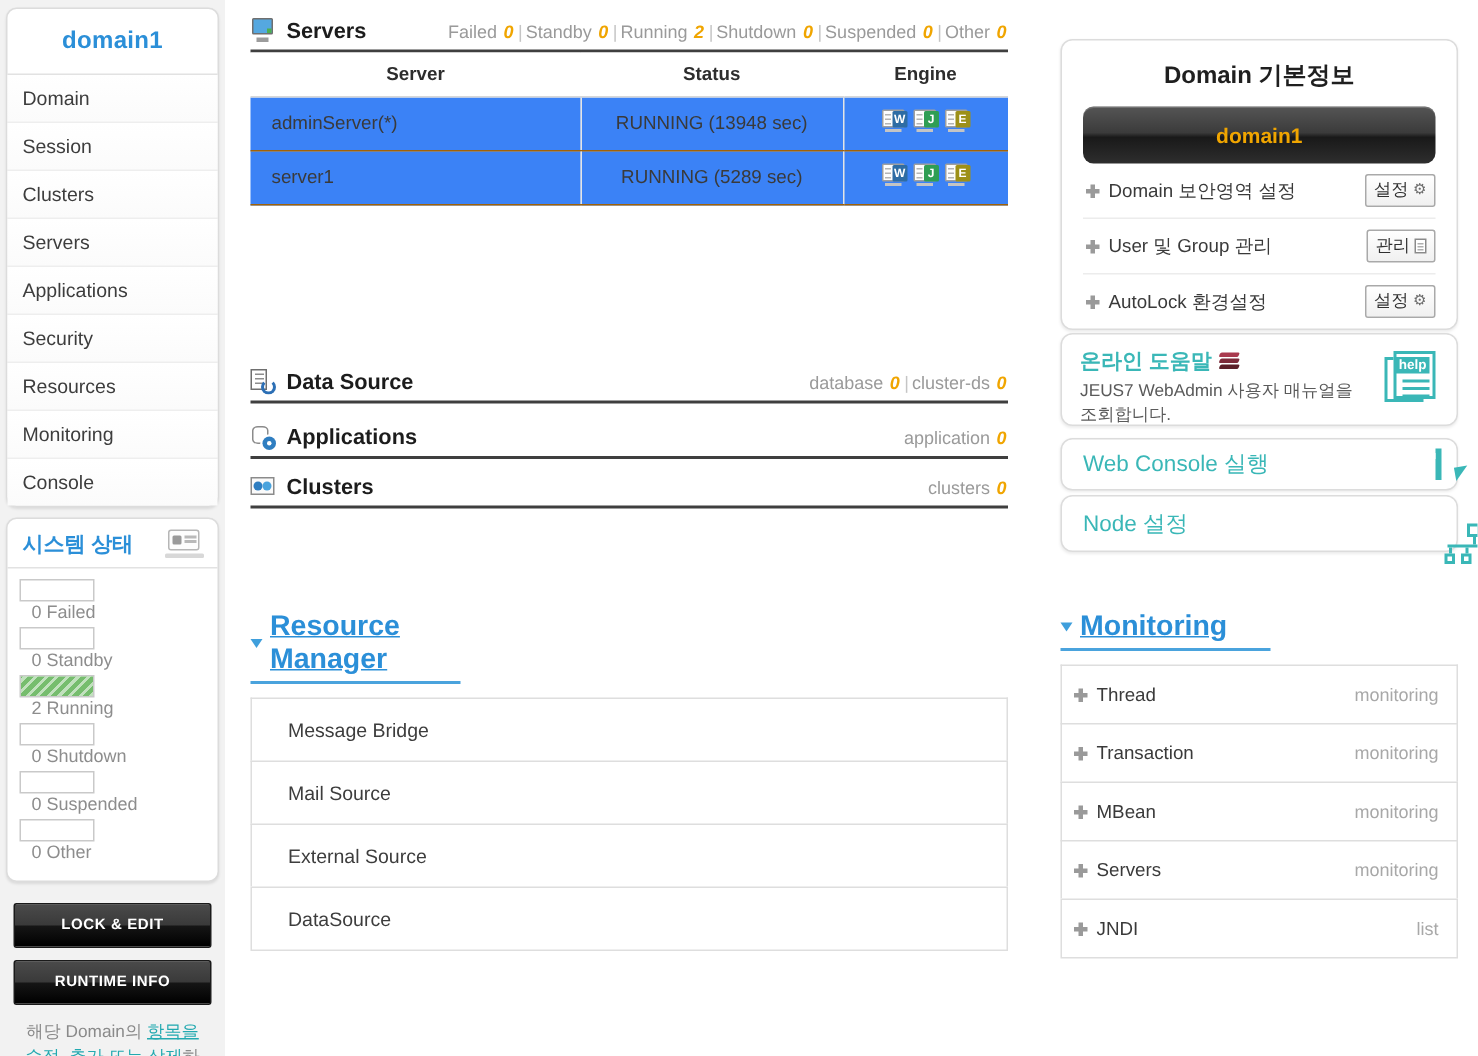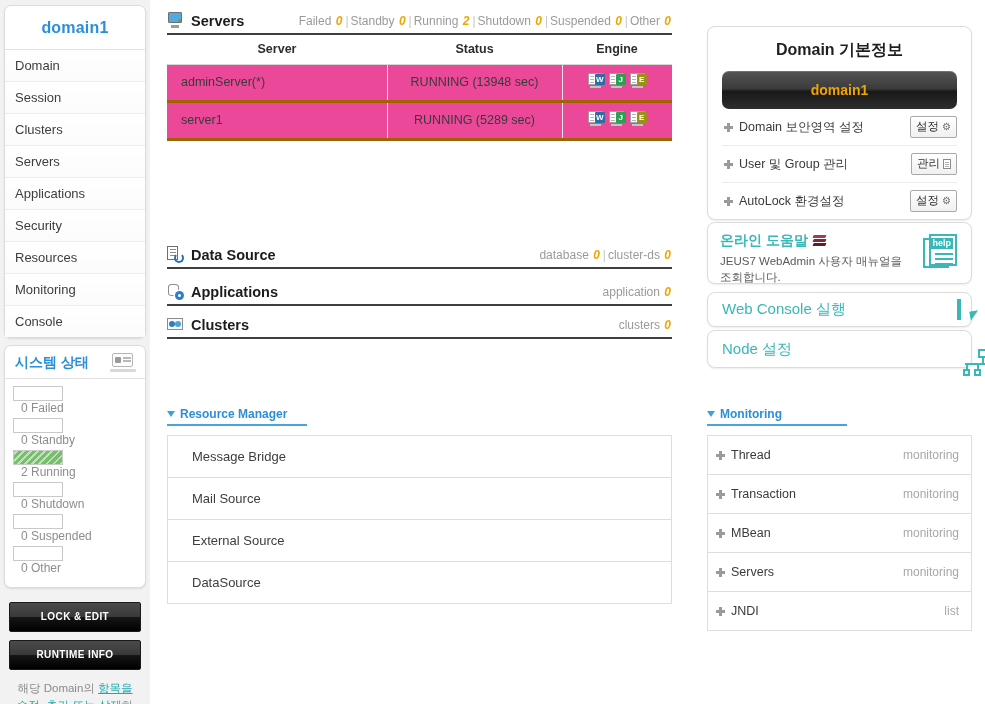--- a/index.html
+++ b/index.html
@@ -134,22 +134,22 @@
   .srv-table { width: 100%; border-collapse: collapse; margin-top: 0; }
   .srv-table th {
     font-size: 12.5px; font-weight: bold; color: #2d2d2d;
     padding: 7px 0 8px; text-align: center;
     border-bottom: 1px solid #d7d7d7;
     background: #ffffff;
   }
   .srv-table td {
     font-size: 12.5px; color: #3a3a3a;
     padding: 8px 0 9px;
-    border-bottom: 3px solid #a16207;
-    background: #ec4899;
+    border-bottom: 1px solid #a16207;
+    background: #3b82f6;
   }
   .srv-table td.c-name { padding-left: 14px; border-right: 1px solid #e4e4e4; }
   .srv-table td.c-status { text-align: center; border-right: 1px solid #e4e4e4; }
   .srv-table td.c-engine { text-align: center; }
   .col-name { width: 220px; }
   .col-status { width: 175px; }
   .col-engine { width: 110px; }
 
   .eng-icons { display: inline-flex; gap: 4px; }
   .eng-ic {
@@ -203,21 +203,21 @@
   .grp-head {
     display: flex; align-items: center;
     border-bottom: 2px solid #4aa3dd;
     width: 140px; padding-bottom: 3px; margin-bottom: 9px;
   }
   .tri-down {
     width: 0; height: 0; flex: none;
     border-left: 4px solid transparent; border-right: 4px solid transparent;
     border-top: 6px solid #3f9fdc; margin-right: 5px;
   }
-  .grp-title { font-size: 12px; font-weight: bold; color: #2b8fd8; }
+  .grp-title { font-size: 19px; font-weight: bold; color: #2b8fd8; text-decoration: underline; }
   .list-row {
     border: 1px solid #dedede; border-bottom: none;
     background: #ffffff;
     padding: 13px 0 13px 24px;
     font-size: 13px; color: #3d3d3d;
     cursor: pointer;
   }
   .list-row:last-child { border-bottom: 1px solid #dedede; }
 
   

